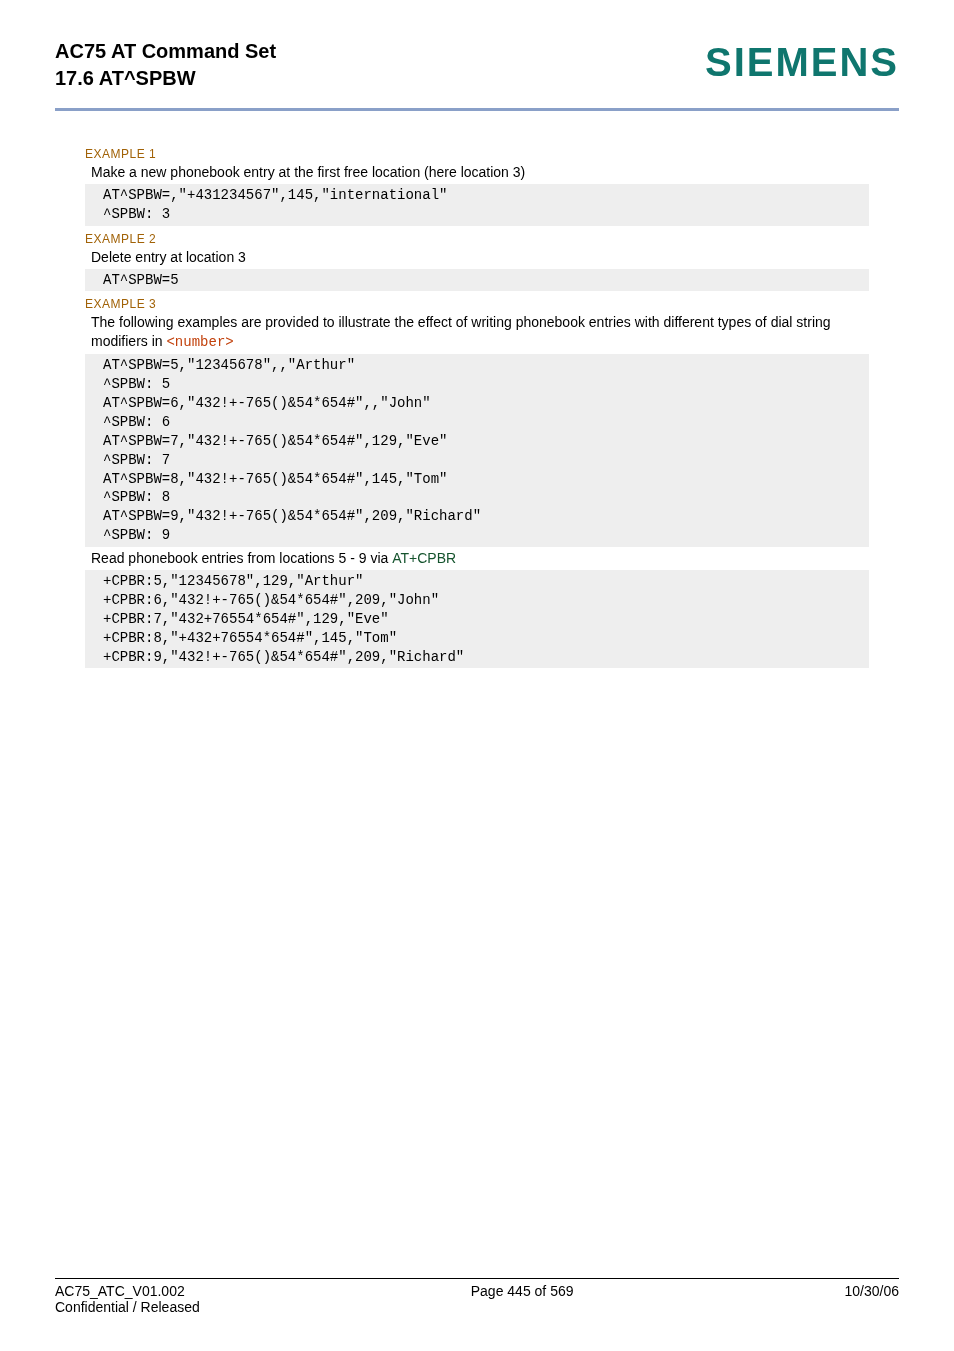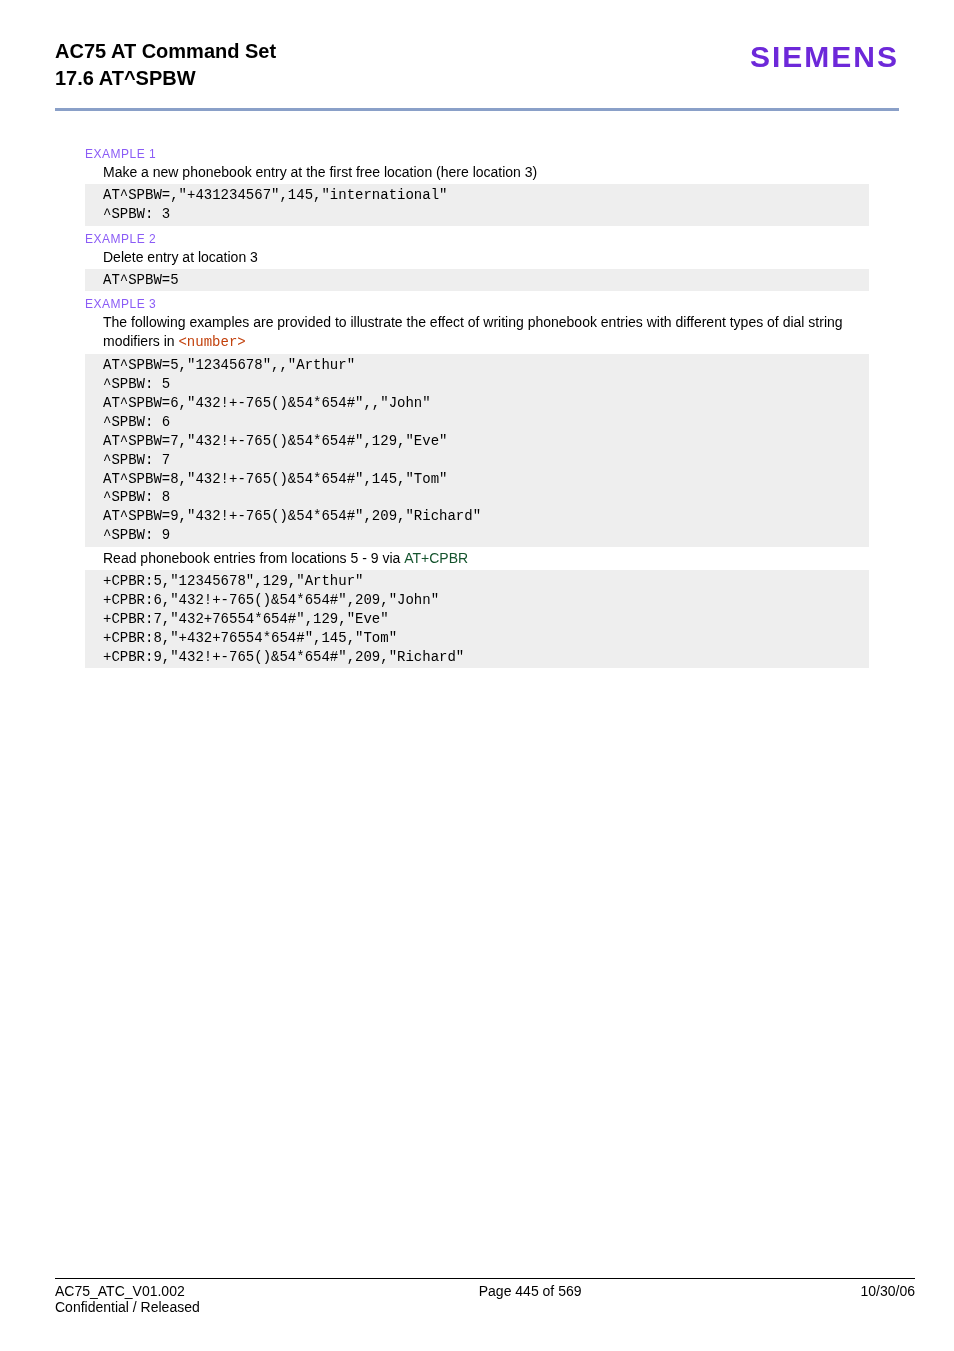--- a/index.html
+++ b/index.html
@@ -9,42 +9,42 @@
     background: #fff;
     font-family: Arial, Helvetica, sans-serif;
     color: #000;
     position: relative;
     padding: 38px 55px 0 55px;
   }
   .header { display: flex; justify-content: space-between; align-items: flex-start; padding-bottom: 10px; }
   .header-left { font-size: 20px; line-height: 1.35; }
   .header-title { font-weight: bold; }
   .header-sub { font-weight: bold; }
-  .header-right { font-family: Arial, sans-serif; font-weight: 900; font-size: 30px; letter-spacing: 2px; color: #6d28d9; padding-top: 2px; }
+  .header-right { font-family: Arial, sans-serif; font-weight: 900; font-size: 40px; letter-spacing: 2px; color: #0f766e; padding-top: 2px; }
   .hr-top { border: none; border-top: 3px solid #8aa0c8; margin-top: 6px; }
   .content { padding: 30px 30px 0 30px; font-size: 14px; }
   .section-title { font-style: italic; font-weight: bold; font-size: 17px; margin-bottom: 6px; }
-  .example-label { font-family: Arial, sans-serif; font-size: 12px; color: #8b5cf6; letter-spacing: 0.5px; margin-top: 6px; margin-bottom: 2px; }
-  .example-desc { font-size: 14px; margin-left: 18px; margin-bottom: 2px; line-height: 1.35; }
+  .example-label { font-family: Arial, sans-serif; font-size: 12px; color: #a16207; letter-spacing: 0.5px; margin-top: 6px; margin-bottom: 2px; }
+  .example-desc { font-size: 14px; margin-left: 6px; margin-bottom: 2px; line-height: 1.35; }
   .code-block {
     background: #eeeeee;
     font-family: "Courier New", Courier, monospace;
     font-size: 14px;
     padding: 2px 6px 2px 18px;
     white-space: pre;
     line-height: 1.35;
     margin-bottom: 2px;
   }
   .link { color: #c2410c; font-family: "Courier New", Courier, monospace; }
   .link-sans { color: #14532d; font-family: Liberation Sans, sans-serif; }
   .footer {
     position: absolute;
     bottom: 36px;
     left: 55px;
-    right: 39px;
+    right: 55px;
   }
   .hr-bottom { border: none; border-top: 1px solid #000; margin-bottom: 4px; }
   .footer-row { display: flex; justify-content: space-between; font-size: 14px; }
   .footer-left { text-align: left; }
   .footer-mid { text-align: center; }
   .footer-right { text-align: center; }
 </style>
 </head>
 <body>
 

